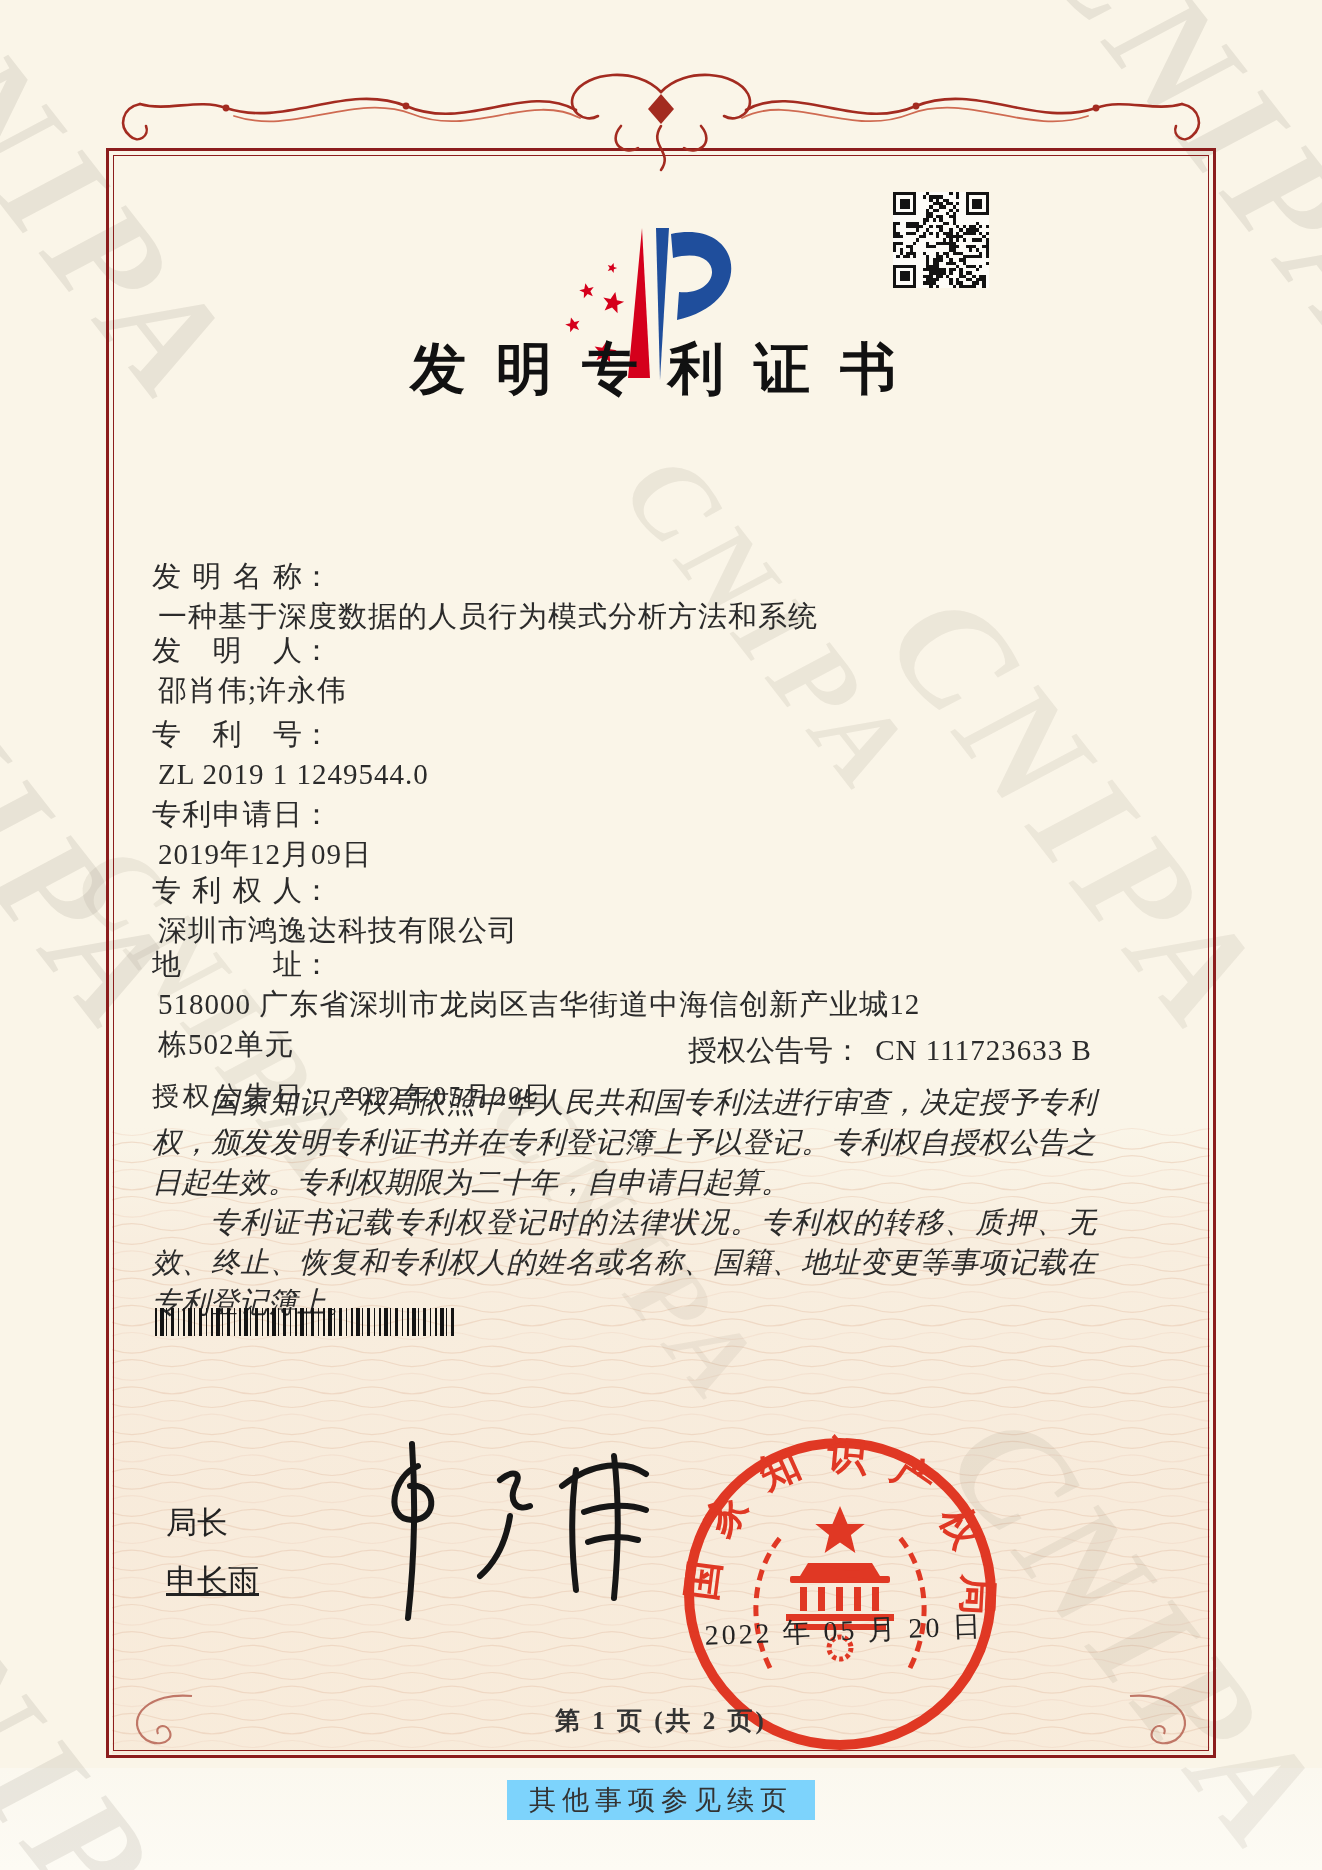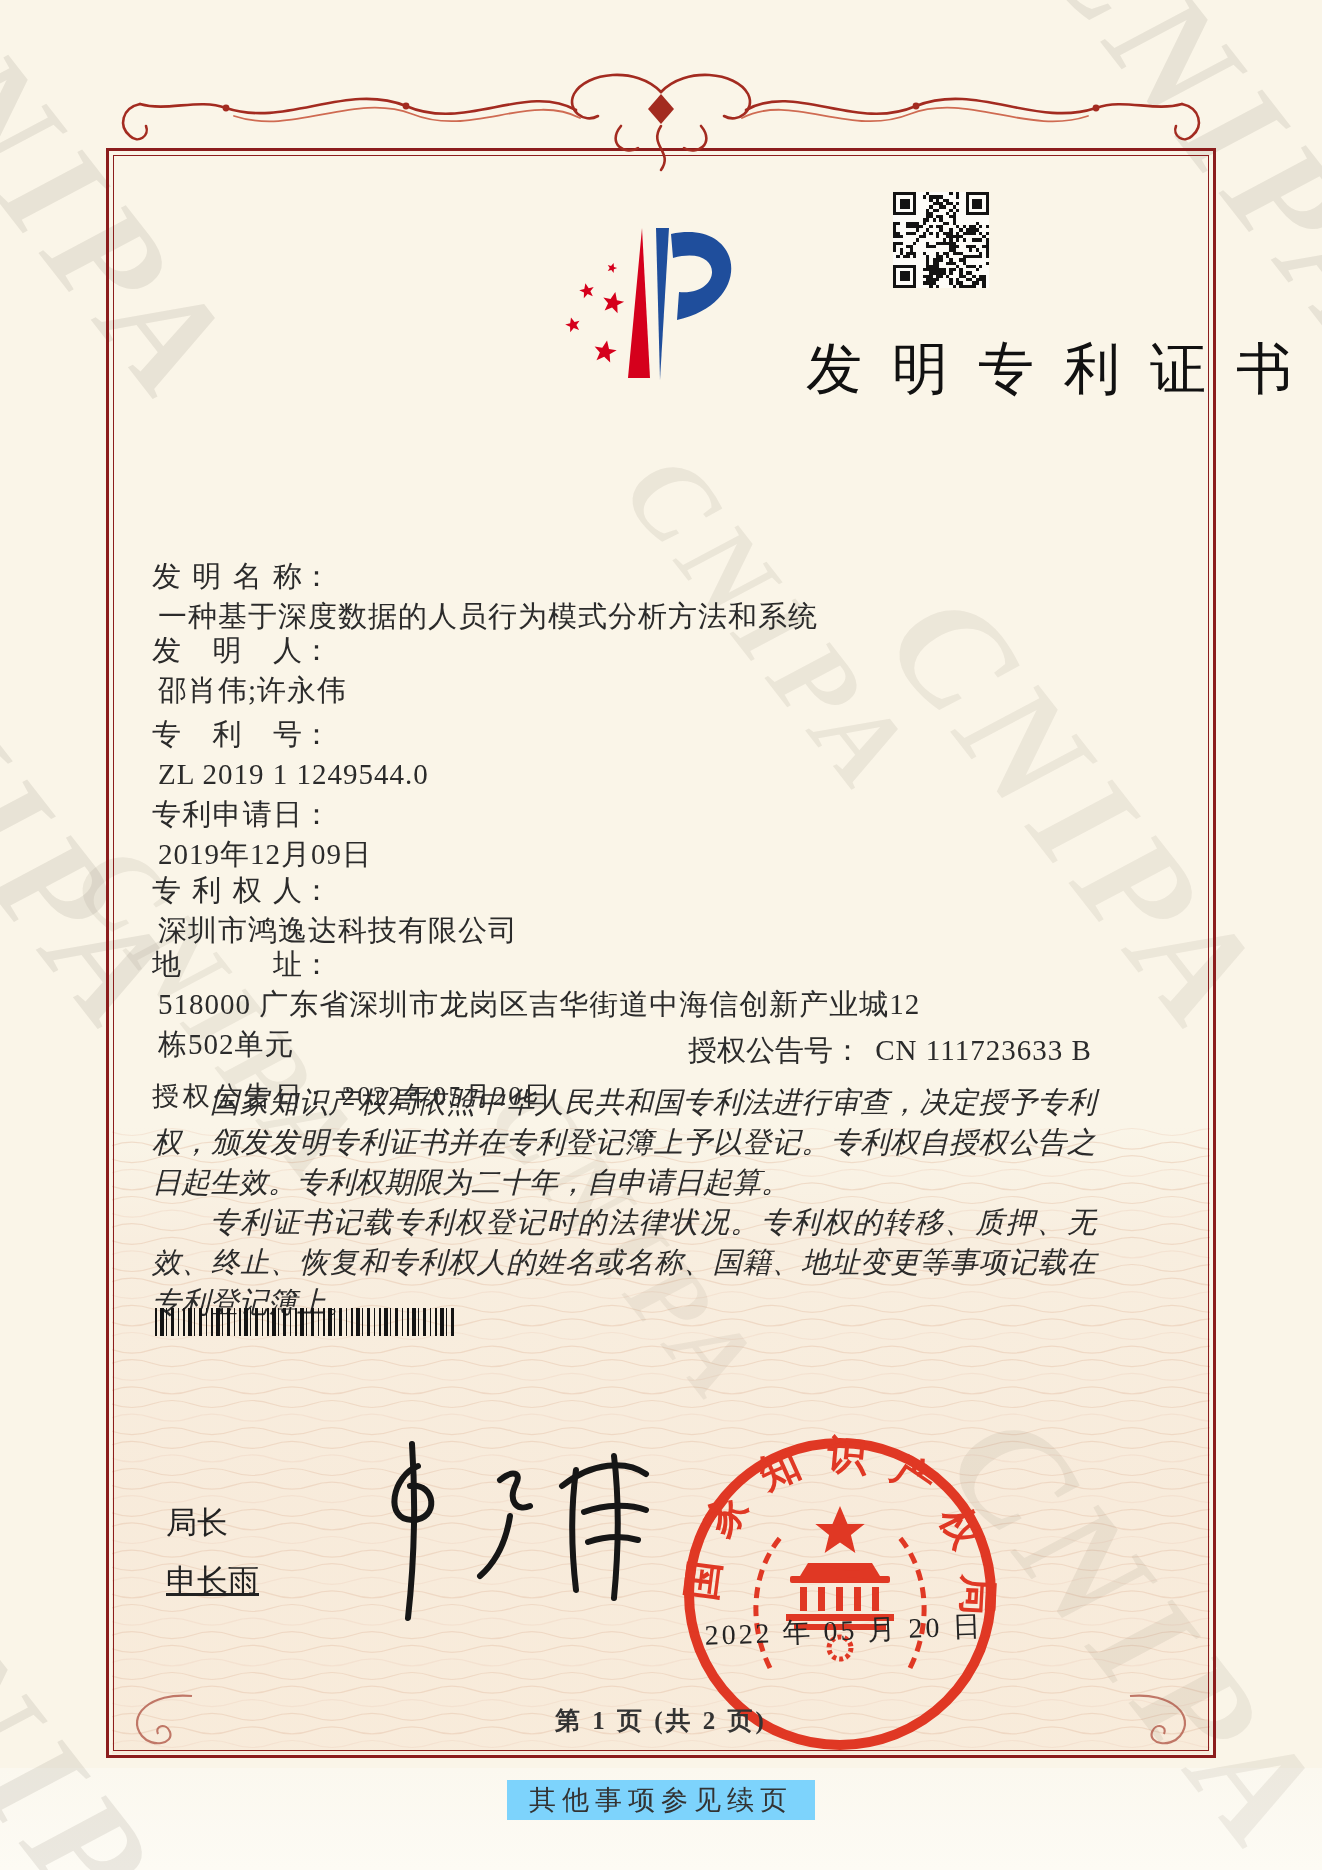--- a/index.html
+++ b/index.html
@@ -14,22 +14,22 @@
       color:rgba(118,108,92,.13);letter-spacing:12px;transform:rotate(52deg);transform-origin:left top;white-space:nowrap;}
   
   .frame{position:absolute;left:106px;top:148px;right:106px;bottom:112px;border:3.5px solid #8c1d1d;}
   .frame-inner{position:absolute;inset:4px;border:1.6px solid #8c1d1d;}
   .ornament-top{position:absolute;left:106px;top:66px;}
   .corner-curl{position:absolute;}
   
   .cert-no{position:absolute;left:152px;top:204px;font-size:30px;letter-spacing:2px;color:#3a3a3a;}
   .logo{position:absolute;left:545px;top:180px;}
   .qr{position:absolute;left:893px;top:192px;}
-  .title{position:absolute;left:0;top:332px;width:100%;margin:0;text-align:right;
-         font-size:56px;font-weight:400;letter-spacing:30px;padding-left:14px;box-sizing:border-box;color:#111;}
+  .title{position:absolute;left:0;top:332px;width:100%;margin:0;text-align:center;
+         font-size:56px;font-weight:700;letter-spacing:30px;padding-left:14px;box-sizing:border-box;color:#111;}
   
   .row{position:absolute;left:152px;width:952px;font-size:29px;line-height:40px;}
   .flabel{display:inline-block;width:150px;text-align:justify;text-align-last:justify;vertical-align:top;}
   .fcolon{display:inline-block;vertical-align:top;}
   .fvalue{display:inline-block;width:778px;margin-left:6px;vertical-align:top;letter-spacing:1px;}
   .grant-left{position:absolute;left:152px;top:1076px;font-size:27px;line-height:40px;}
   .grant-right{position:absolute;left:688px;top:1030px;font-size:29px;line-height:40px;}
   .grant-left .flabel{width:150px;}
   
   .body-text{position:absolute;left:152px;top:1082px;width:944px;font-size:29px;line-height:40px;text-align:justify;}

